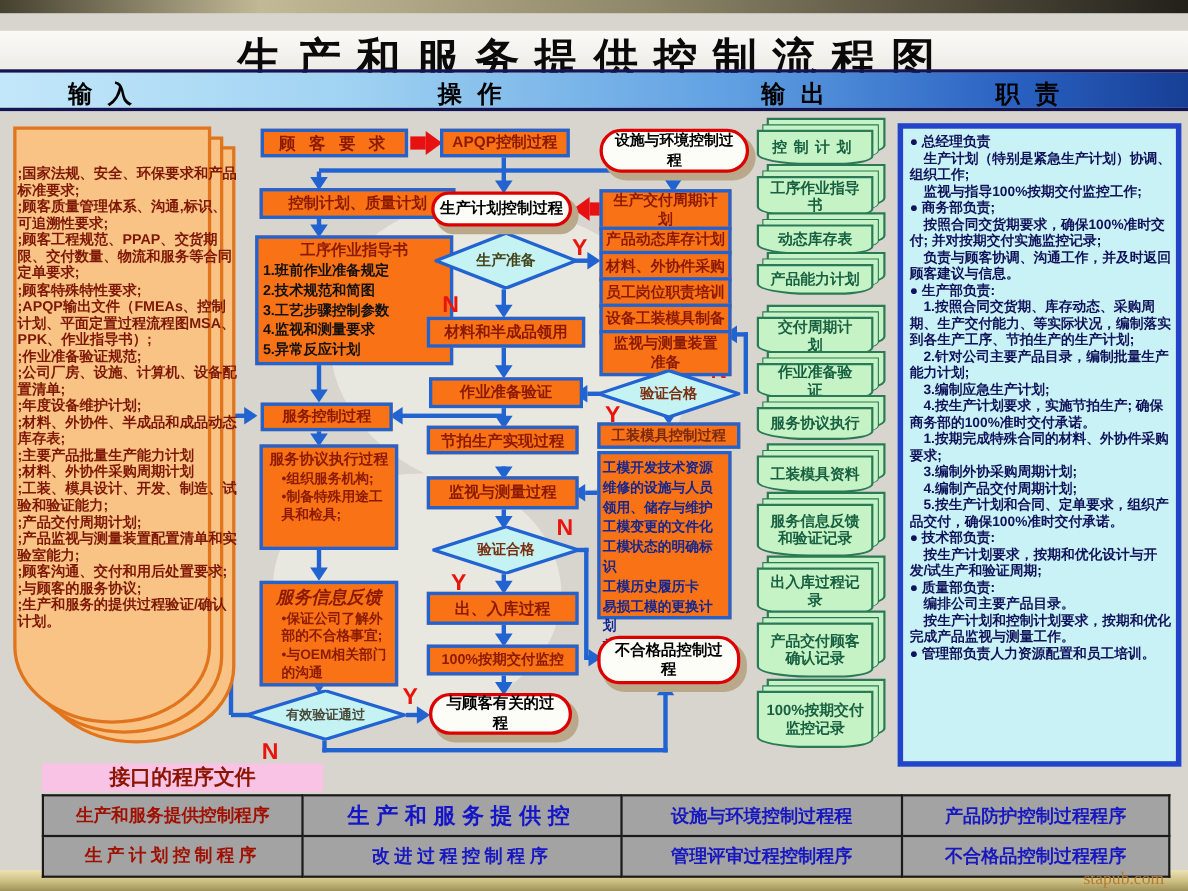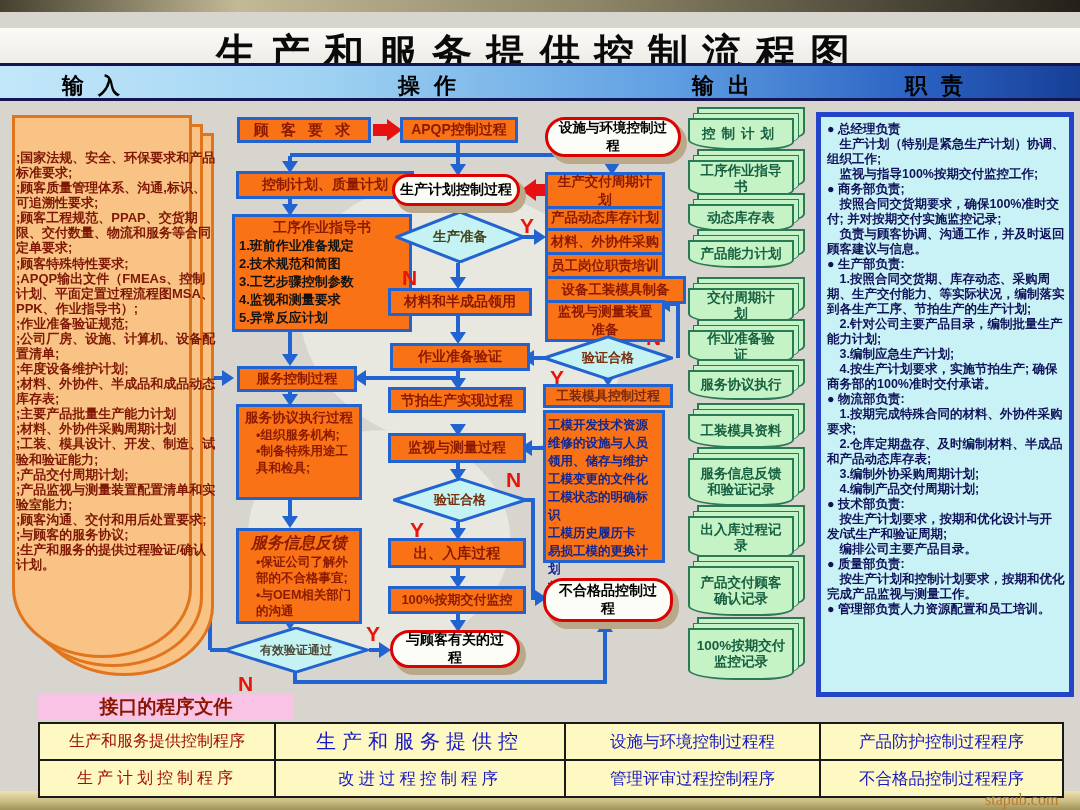--- a/index.html
+++ b/index.html
@@ -53,22 +53,22 @@
   .inputs-text{position:absolute;left:16px;top:122px;width:202px;font-size:13px;font-weight:bold;
        color:#7e1804;line-height:1.16;z-index:5;margin-top:28px;}
   
   .resp-panel{position:absolute;left:816px;top:112px;width:258px;height:585px;background:#c9f2f7;
        border:5px solid #2343c8;box-sizing:border-box;padding:5px 4px 0 6px;z-index:4;}
   .resp-panel div{font-size:12.5px;line-height:15px;font-weight:bold;color:#10125a;}
   
   .pink-banner{position:absolute;left:38px;top:694px;width:256px;height:26px;background:#f8c3e4;
        display:flex;align-items:center;justify-content:center;font-size:19px;font-weight:bold;color:#8b1500;}
   table.ftable{position:absolute;left:38px;top:722px;border-collapse:collapse;z-index:6;}
-  table.ftable td{border:2px solid #1a1a1a;background:#fef9c3;text-align:center;vertical-align:middle;
-       height:33px;font-weight:normal;white-space:nowrap;}
+  table.ftable td{border:2px solid #1a1a1a;background:#a3a3a3;text-align:center;vertical-align:middle;
+       height:33px;font-weight:bold;white-space:nowrap;}
   .c-red{color:#a01000;font-size:16px;}
   .c-blue{color:#1818c0;font-size:16.5px;}
   .c-blue-big{color:#1515c8;font-size:20px;letter-spacing:6px;}
   .sp{letter-spacing:4px;}
   .bottom-strip{position:absolute;left:0;top:791px;width:1080px;height:19px;
        background:linear-gradient(180deg,#ece3b2,#cbbd80 55%,#9e9258);}
   .watermark{position:absolute;left:985px;top:791px;font-family:"Liberation Serif",serif;
        font-size:16px;color:#b87a30;z-index:9;}
 </style>
 </head>
@@ -193,21 +193,21 @@
     <div>5.异常反应计划</div>
   </div>
 </div>
 
 <div class="redcap" style="left:545px;top:117px;width:136px;height:40px;font-size:13.5px;padding:0 8px;z-index:3;">设施与环境控制过程</div>
 
 <div class="box" style="left:545px;top:172px;width:120px;height:38px;font-size:13.5px;padding:0 6px;z-index:1;">生产交付周期计划</div>
 <div class="box" style="left:545px;top:206px;width:120px;height:26px;font-size:13.5px;z-index:2;align-items:flex-start;">产品动态库存计划</div>
 <div class="box" style="left:545px;top:228px;width:120px;height:28px;font-size:13.5px;z-index:3;">材料、外协件采购</div>
 <div class="box" style="left:545px;top:252px;width:120px;height:28px;font-size:13.5px;z-index:4;">员工岗位职责培训</div>
-<div class="box" style="left:545px;top:276px;width:141px;height:28px;font-size:13.5px;z-index:5;">设备工装模具制备</div>
+<div class="box" style="left:545px;top:276px;width:120px;height:28px;font-size:13.5px;z-index:5;">设备工装模具制备</div>
 <div class="box" style="left:545px;top:300px;width:120px;height:42px;font-size:13.5px;padding:0 8px;z-index:6;">监视与测量装置准备</div>
 
 <div class="dia" style="left:395px;top:211px;width:130px;height:52px;">
   <svg viewBox="0 0 100 50" preserveAspectRatio="none">
       <polygon points="50,1 99,25 50,49 1,25" fill="#c5f2f2" stroke="#2163d1" stroke-width="3" vector-effect="non-scaling-stroke"></polygon>
     </svg>
   <span class="dlabel" style="font-size:13.5px;color:#44441a;">生产准备</span>
 </div>
 <div class="dia" style="left:543px;top:336px;width:130px;height:44px;z-index:7;">
   <svg viewBox="0 0 100 50" preserveAspectRatio="none">
@@ -296,29 +296,28 @@
   <div>　生产计划（特别是紧急生产计划）协调、组织工作;</div>
   <div>　监视与指导100%按期交付监控工作;</div>
   <div>● 商务部负责;</div>
   <div>　按照合同交货期要求，确保100%准时交付; 并对按期交付实施监控记录;</div>
   <div>　负责与顾客协调、沟通工作，并及时返回顾客建议与信息。</div>
   <div>● 生产部负责:</div>
   <div>　1.按照合同交货期、库存动态、采购周期、生产交付能力、等实际状况，编制落实到各生产工序、节拍生产的生产计划;</div>
   <div>　2.针对公司主要产品目录，编制批量生产能力计划;</div>
   <div>　3.编制应急生产计划;</div>
   <div>　4.按生产计划要求，实施节拍生产; 确保商务部的100%准时交付承诺。</div>
-  <div>● 物流部负责:</div>
   <div>　1.按期完成特殊合同的材料、外协件采购要求;</div>
-  <div>　2.仓库定期盘存、及时编制材料、半成品和产品动态库存表;</div>
   <div>　3.编制外协采购周期计划;</div>
   <div>　4.编制产品交付周期计划;</div>
+  <div>　5.按生产计划和合同、定单要求，组织产品交付，确保100%准时交付承诺。</div>
   <div>● 技术部负责:</div>
   <div>　按生产计划要求，按期和优化设计与开发/试生产和验证周期;</div>
+  <div>● 质量部负责:</div>
   <div>　编排公司主要产品目录。</div>
-  <div>● 质量部负责:</div>
   <div>　按生产计划和控制计划要求，按期和优化完成产品监视与测量工作。</div>
   <div>● 管理部负责人力资源配置和员工培训。</div>
 </div>
 
 <div class="pink-banner">接口的程序文件</div>
 
 <table class="ftable">
   <tbody>
       <tr>
     <td style="width:232px;" class="c-red">生产和服务提供控制程序</td>

